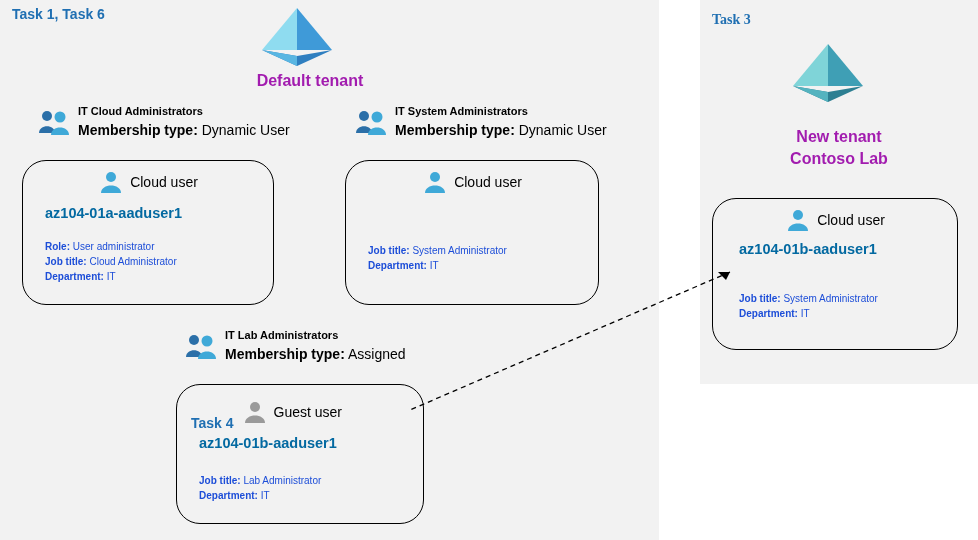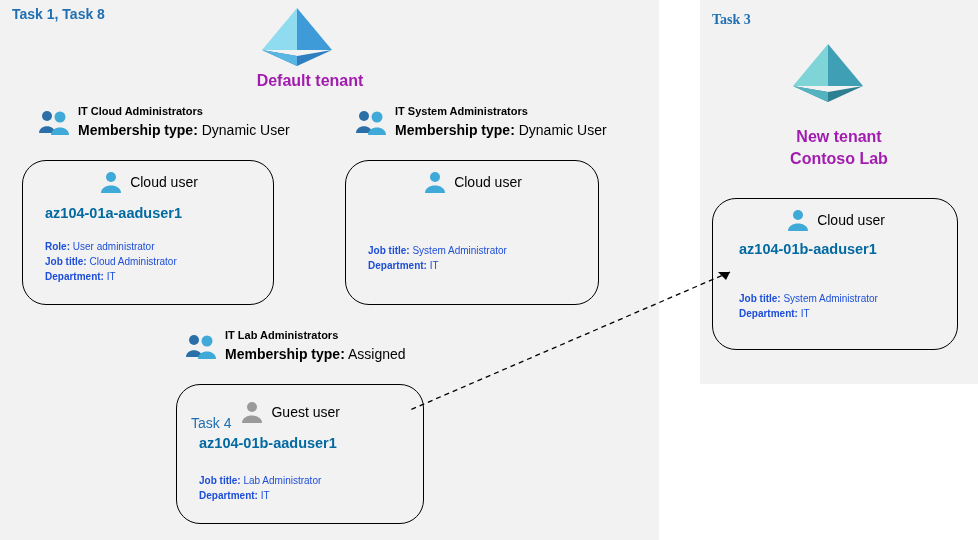--- a/index.html
+++ b/index.html
@@ -133,21 +133,21 @@
     width: 26px;
     height: 26px;
   }
   .card-head .user-type {
     font-size: 14px;
     color: #000000;
     white-space: nowrap;
   }
   .card-head .task-inline {
     color: #1f6fb2;
-    font-weight: normal;
+    font-weight: bold;
     font-size: 14px;
     margin-right: 2px;
     margin-top: 22px;
   }
   .card-name {
     position: absolute;
     left: 22px;
     font-weight: bold;
     font-size: 14.5px;
     color: #0369a1;
@@ -184,21 +184,21 @@
 </style>
 </head>
 <body>
 
 <div class="canvas">
 
   <div class="panel" id="default-tenant-panel"></div>
 
   <div class="panel" id="new-tenant-panel"></div>
 
-  <div class="task-label" id="task12-label">Task 1, Task 8</div>
+  <div class="task-label" id="task12-label">Task 1, Task 6</div>
   <div class="task-label" id="task3-label">Task 3</div>
 
   <div class="pyramid" style="left:257px; top:6px;">
     <svg width="80" height="62" viewBox="0 0 80 62">
       <polygon points="40,2 75,44 40,44" fill="#3f9ad8"></polygon>
       <polygon points="40,2 5,44 40,44" fill="#8fdcf0"></polygon>
       <polygon points="5,44 40,60 75,44 40,50" fill="#2f7fc0"></polygon>
       <polygon points="5,44 40,60 40,50" fill="#59b6e2"></polygon>
     </svg>
   </div>

